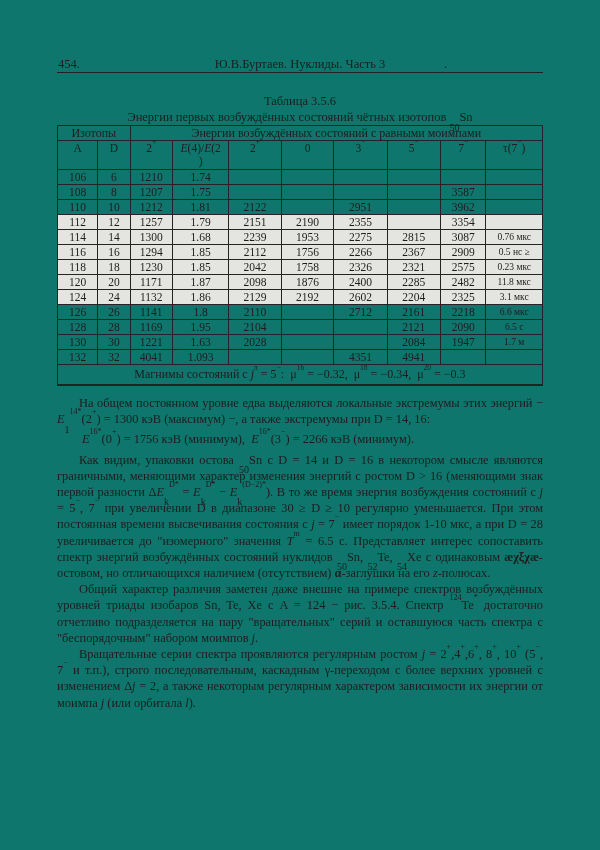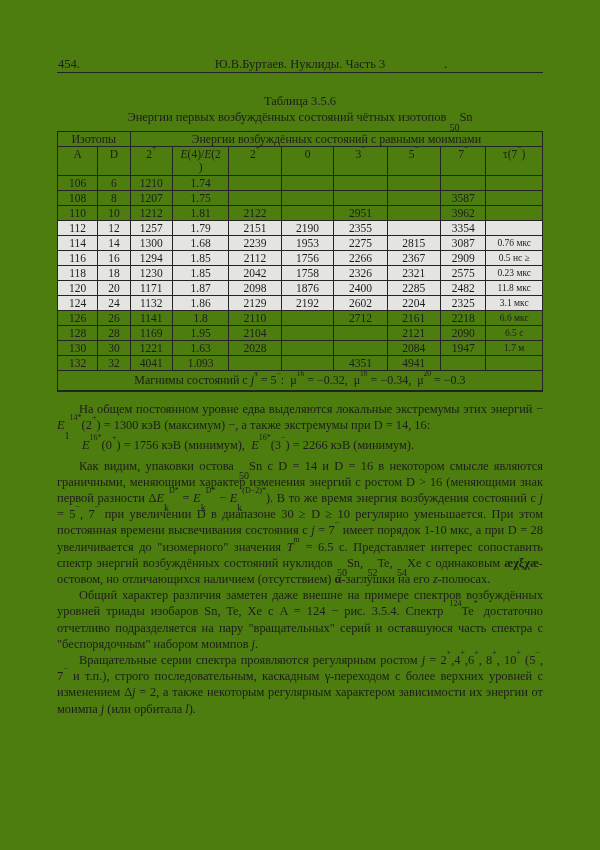--- a/index.html
+++ b/index.html
@@ -1,19 +1,19 @@
 <!DOCTYPE html>
 <html><head>
 <meta charset="utf-8">
 <style>
   html,body { margin:0; padding:0; }
   body { background:#ffffff; }
   .page {
     position:relative; width:600px; height:850px;
-    background:#4d7c0f; color:#1d1d1d;
+    background:#0f766e; color:#1d1d1d;
     font-family:"Liberation Serif","DejaVu Serif",serif;
     overflow:hidden;
   }
   .content { position:absolute; left:57px; top:57px; width:486px; }
 
   
   .running-head {
     position:relative; height:15px;
     border-bottom:1.3px solid #222;
     font-size:12.5px; line-height:14px;
@@ -21,21 +21,21 @@
   .rh-num  { position:absolute; left:1px; top:0; }
   .rh-title{ position:absolute; left:0; right:0; top:0; text-align:center; }
   .rh-dot  { position:absolute; right:96px; top:0; }
 
   
   .caption { margin-top:21px; text-align:center; font-size:12.5px; line-height:15px; }
   .cap-label { margin-bottom:1px; }
 
   
   table.nuclide {
-    margin-top:6px; width:486px; table-layout:fixed;
+    width:486px; table-layout:fixed;
     border-collapse:collapse;
     border:1.5px solid #222; border-bottom-width:2.6px;
   }
   table.nuclide th, table.nuclide td {
     border:1px solid #242424; font-weight:normal; text-align:center;
     padding:0 1px; font-size:11.5px; line-height:12.5px; height:14px;
     overflow:hidden; white-space:nowrap;
   }
   table.nuclide thead th.wrap { white-space:normal; }
   table.nuclide thead tr.group th { font-size:12px; height:14px; }

